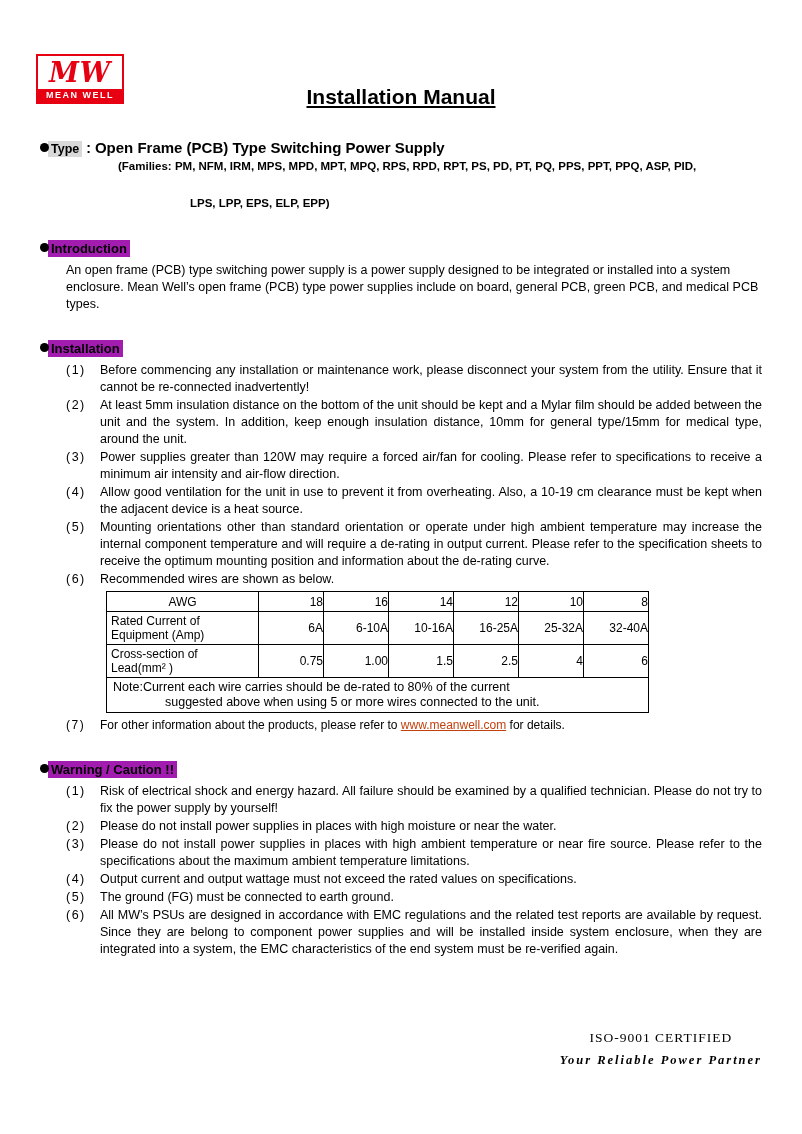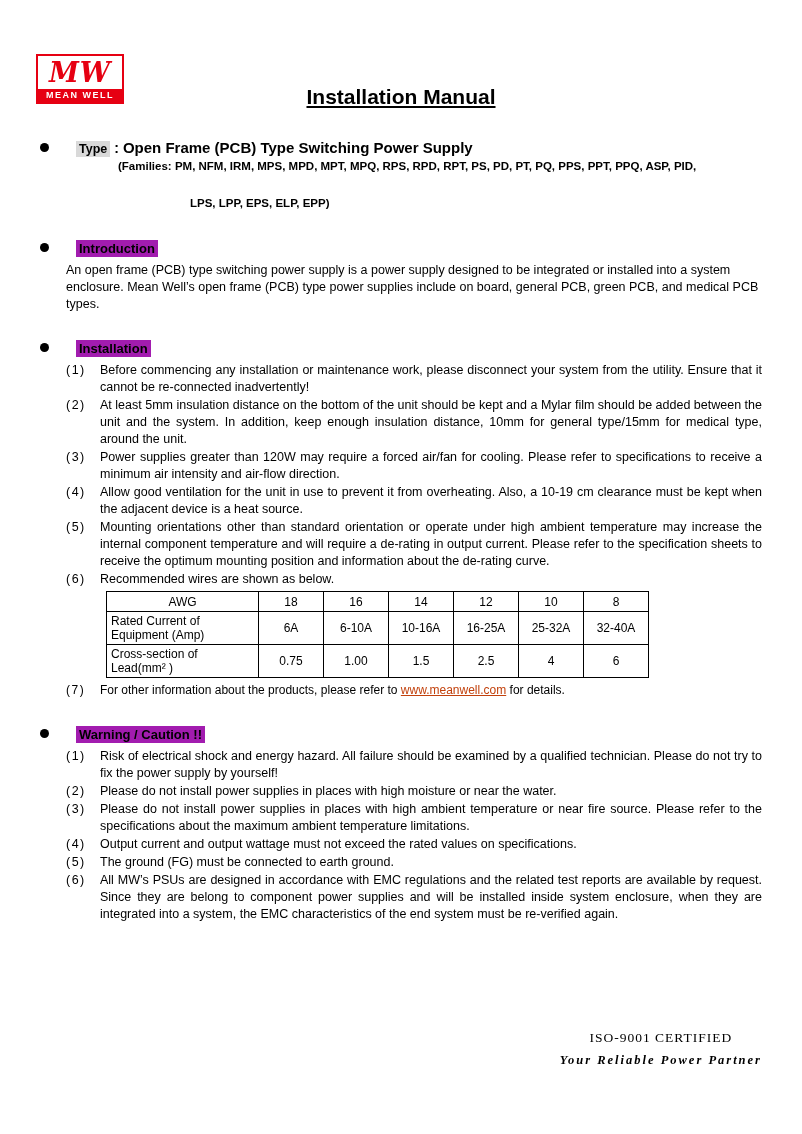--- a/index.html
+++ b/index.html
@@ -33,21 +33,21 @@
   }
 
   
   .title-wrap { padding-top: 85px; text-align: center; }
   .title {
     font-size: 21px; font-weight: bold;
     text-decoration: underline;
   }
 
   
-  .sec-head { position: relative; padding-left: 76px; margin-right: 40px; }
+  .sec-head { position: relative; padding-left: 48px; margin-right: 40px; }
   .bullet {
     position: absolute; left: 40px; top: 4px;
     width: 9px; height: 9px; background: #000; border-radius: 50%;
   }
   .hl {
     background: #d9d9d9;
     font-weight: bold; font-size: 12.5px;
     padding: 1px 3px;
   }
   .sec-label { background: #a21caf; font-weight: bold; font-size: 13px; padding: 1px 3px; }
@@ -79,21 +79,21 @@
   .item.nojust { text-align: left; font-size: 12px; }
 
   
   table.wires {
     border-collapse: collapse;
     margin: 3px 0 4px 40px;
     font-size: 12px;
   }
   table.wires td {
     border: 1px solid #000;
-    text-align: center;
+    text-align: right;
     vertical-align: middle;
     height: 20px;
   }
   table.wires td.lbl {
     width: 152px; text-align: left; padding: 1px 4px;
     line-height: 14px;
   }
   table.wires td.val { width: 65px; }
   table.wires tr.tall td { height: 33px; }
   td.note-cell {
@@ -209,20 +209,26 @@
         </tr>
         <tr class="tall">
           <td class="lbl">Cross-section of Lead(mm² )</td>
           <td class="val">0.75</td>
           <td class="val">1.00</td>
           <td class="val">1.5</td>
           <td class="val">2.5</td>
           <td class="val">4</td>
           <td class="val">6</td>
         </tr>
+        <tr>
+          <td class="note-cell" colspan="7">
+            <div class="note-l1">Note:Current each wire carries should be de-rated to 80% of the current</div>
+            <div class="note-l2">suggested above when using 5 or more wires connected to the unit.</div>
+          </td>
+        </tr>
       </tbody>
         </table>
 
       <div class="item nojust">
         <span class="num">(7)</span>
         <span>For other information about the products, please refer to </span><span class="link">www.meanwell.com</span><span> for details.</span>
       </div>
     </div>
   </section>
 

